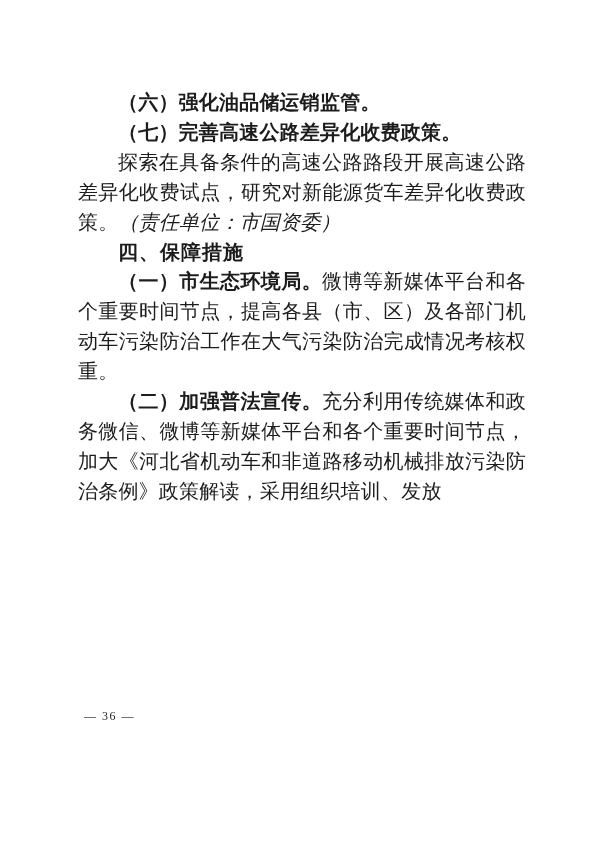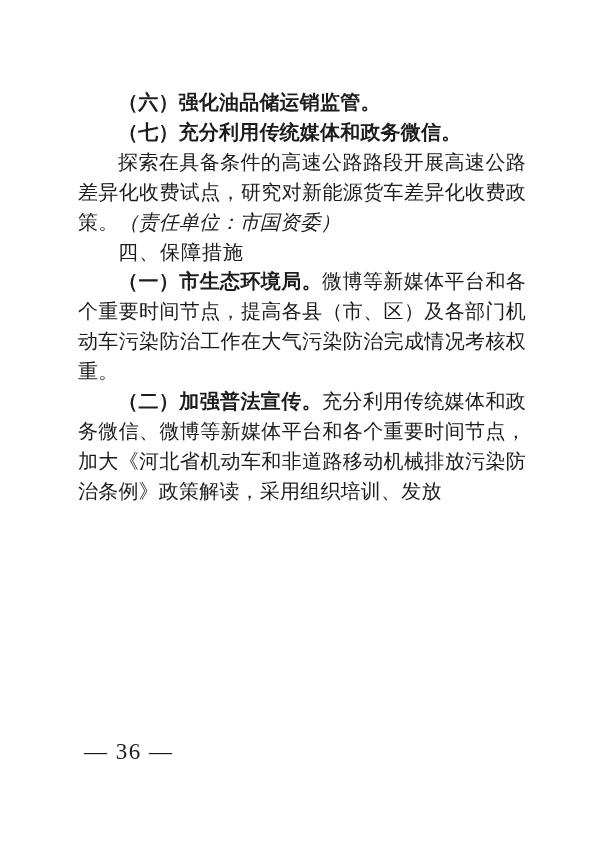--- a/index.html
+++ b/index.html
@@ -30,50 +30,50 @@
   .content p {
     margin: 0;
     padding: 0;
     text-indent: 2em;
   }
   .heading-kai {
     font-weight: bold;
   }
   .heading-hei {
     font-family: "Liberation Sans", "DejaVu Sans", sans-serif;
-    font-weight: normal;
+    font-weight: bold;
     letter-spacing: 1px;
   }
   .lead {
     font-weight: bold;
   }
   .resp {
     font-style: italic;
   }
   .page-number {
     position: absolute;
     left: 84px;
-    top: 740px;
-    font-size: 23px;
+    top: 704px;
+    font-size: 12px;
     line-height: 24px;
     letter-spacing: 1.5px;
     color: #1c1c1c;
   }
 </style>
 </head>
 <body>
 
 <div class="page">
   <div class="content">
 
     <p class="heading-kai">（六）强化油品储运销监管。</p>
 
 
 
-    <p class="heading-kai">（七）充分利用传统媒体和政务微信。</p>
+    <p class="heading-kai">（七）完善高速公路差异化收费政策。</p>
 
 
     <p><span>探索在具备条件的高速公路路段开展高速公路差异化收费试点，研究对新能源货车差异化收费政策。</span><span class="resp">（责任单位：市国资委）</span></p>
 
     <p class="heading-hei">四、保障措施</p>
 
     <p><span class="lead">（一）市生态环境局。</span><span>微博等新媒体平台和各个重要时间节点，提高各县（市、区）及各部门机动车污染防治工作在大气污染防治完成情况考核权重。</span></p>
 
     <p><span class="lead">（二）加强普法宣传。</span><span>充分利用传统媒体和政务微信、微博等新媒体平台和各个重要时间节点，加大《河北省机动车和非道路移动机械排放污染防治条例》政策解读，采用组织培训、发放</span></p>
 

